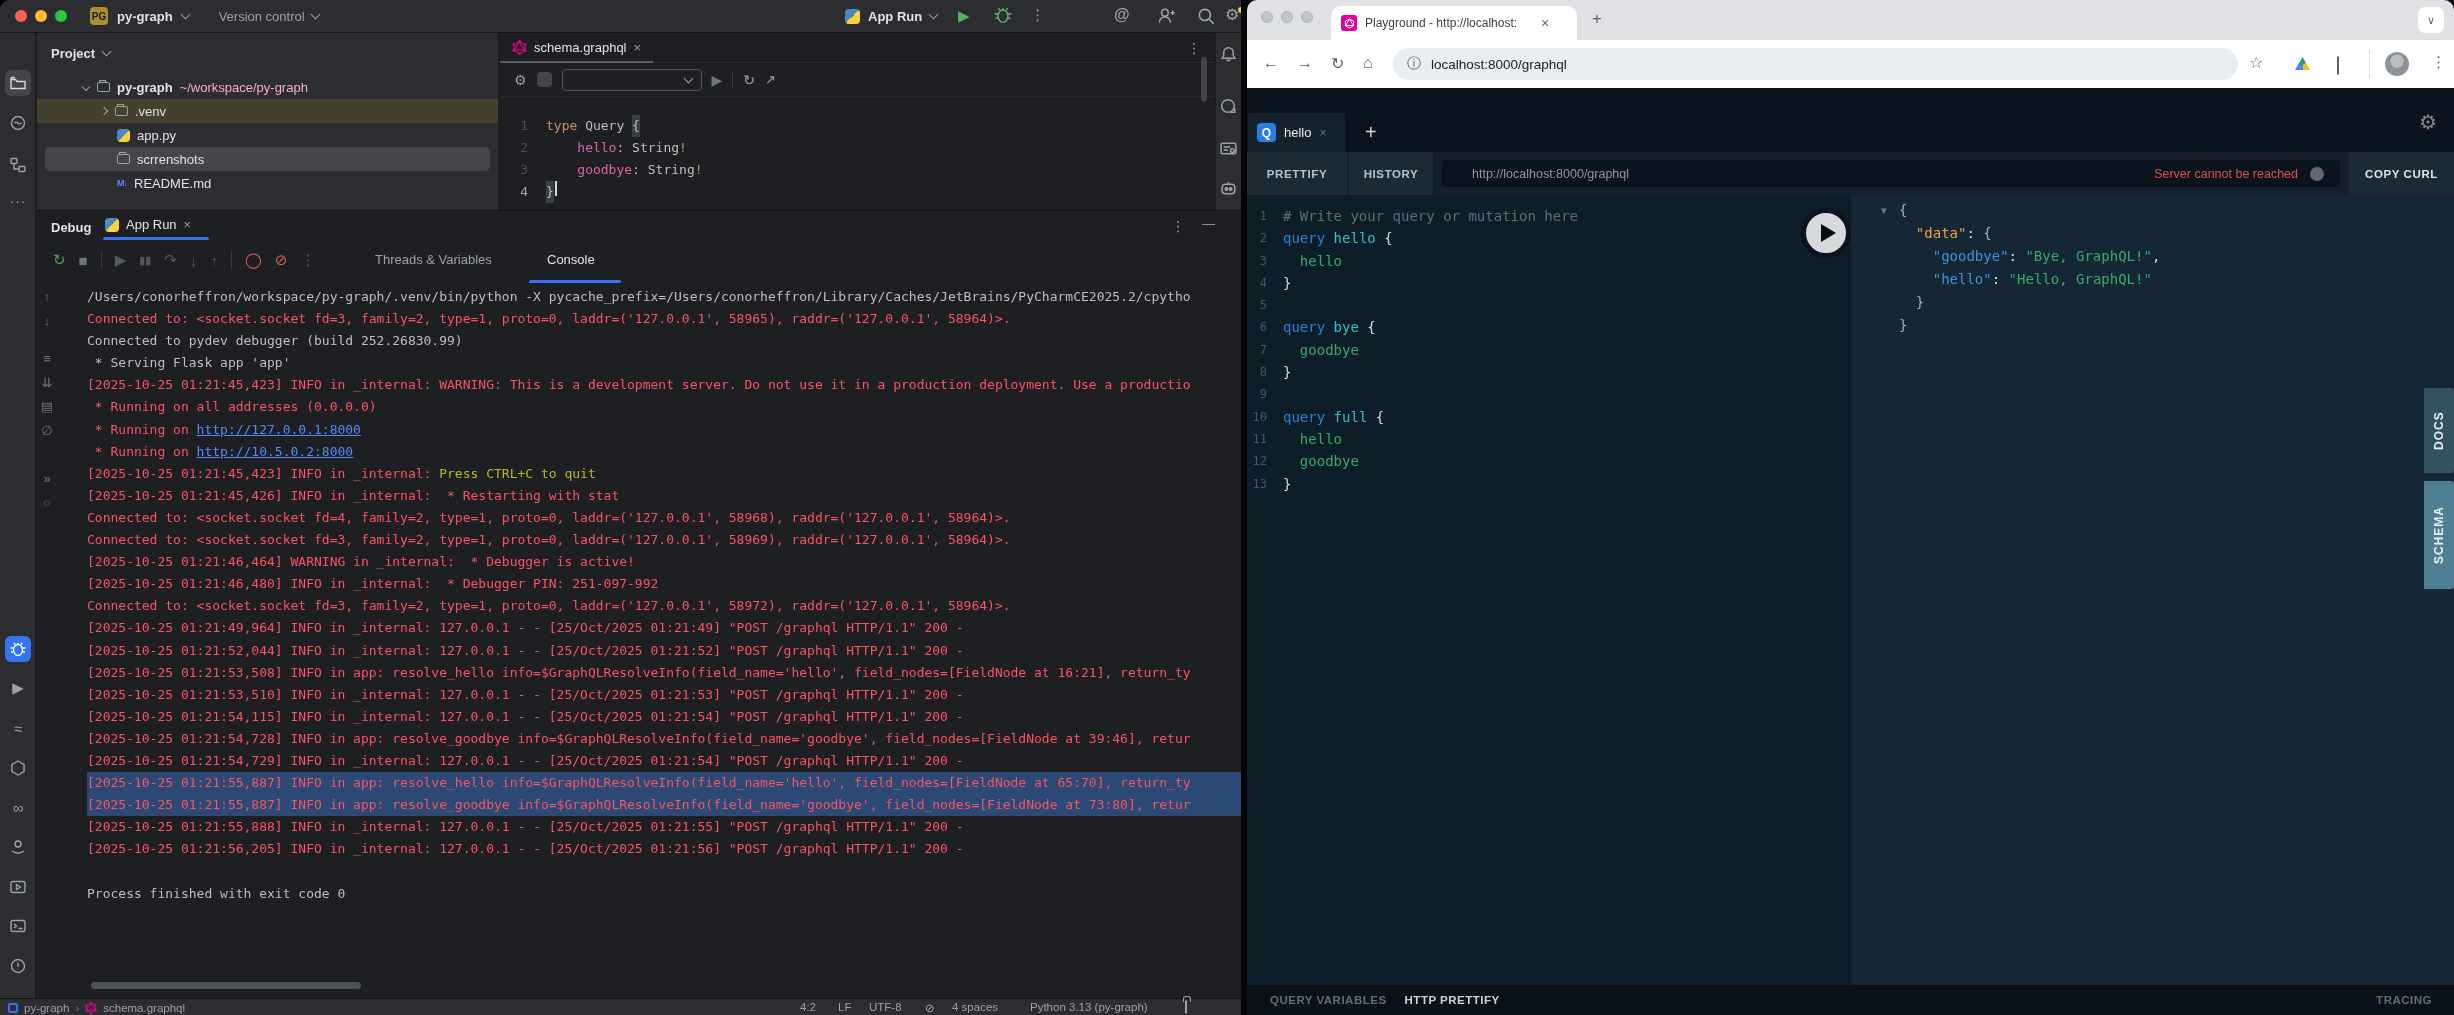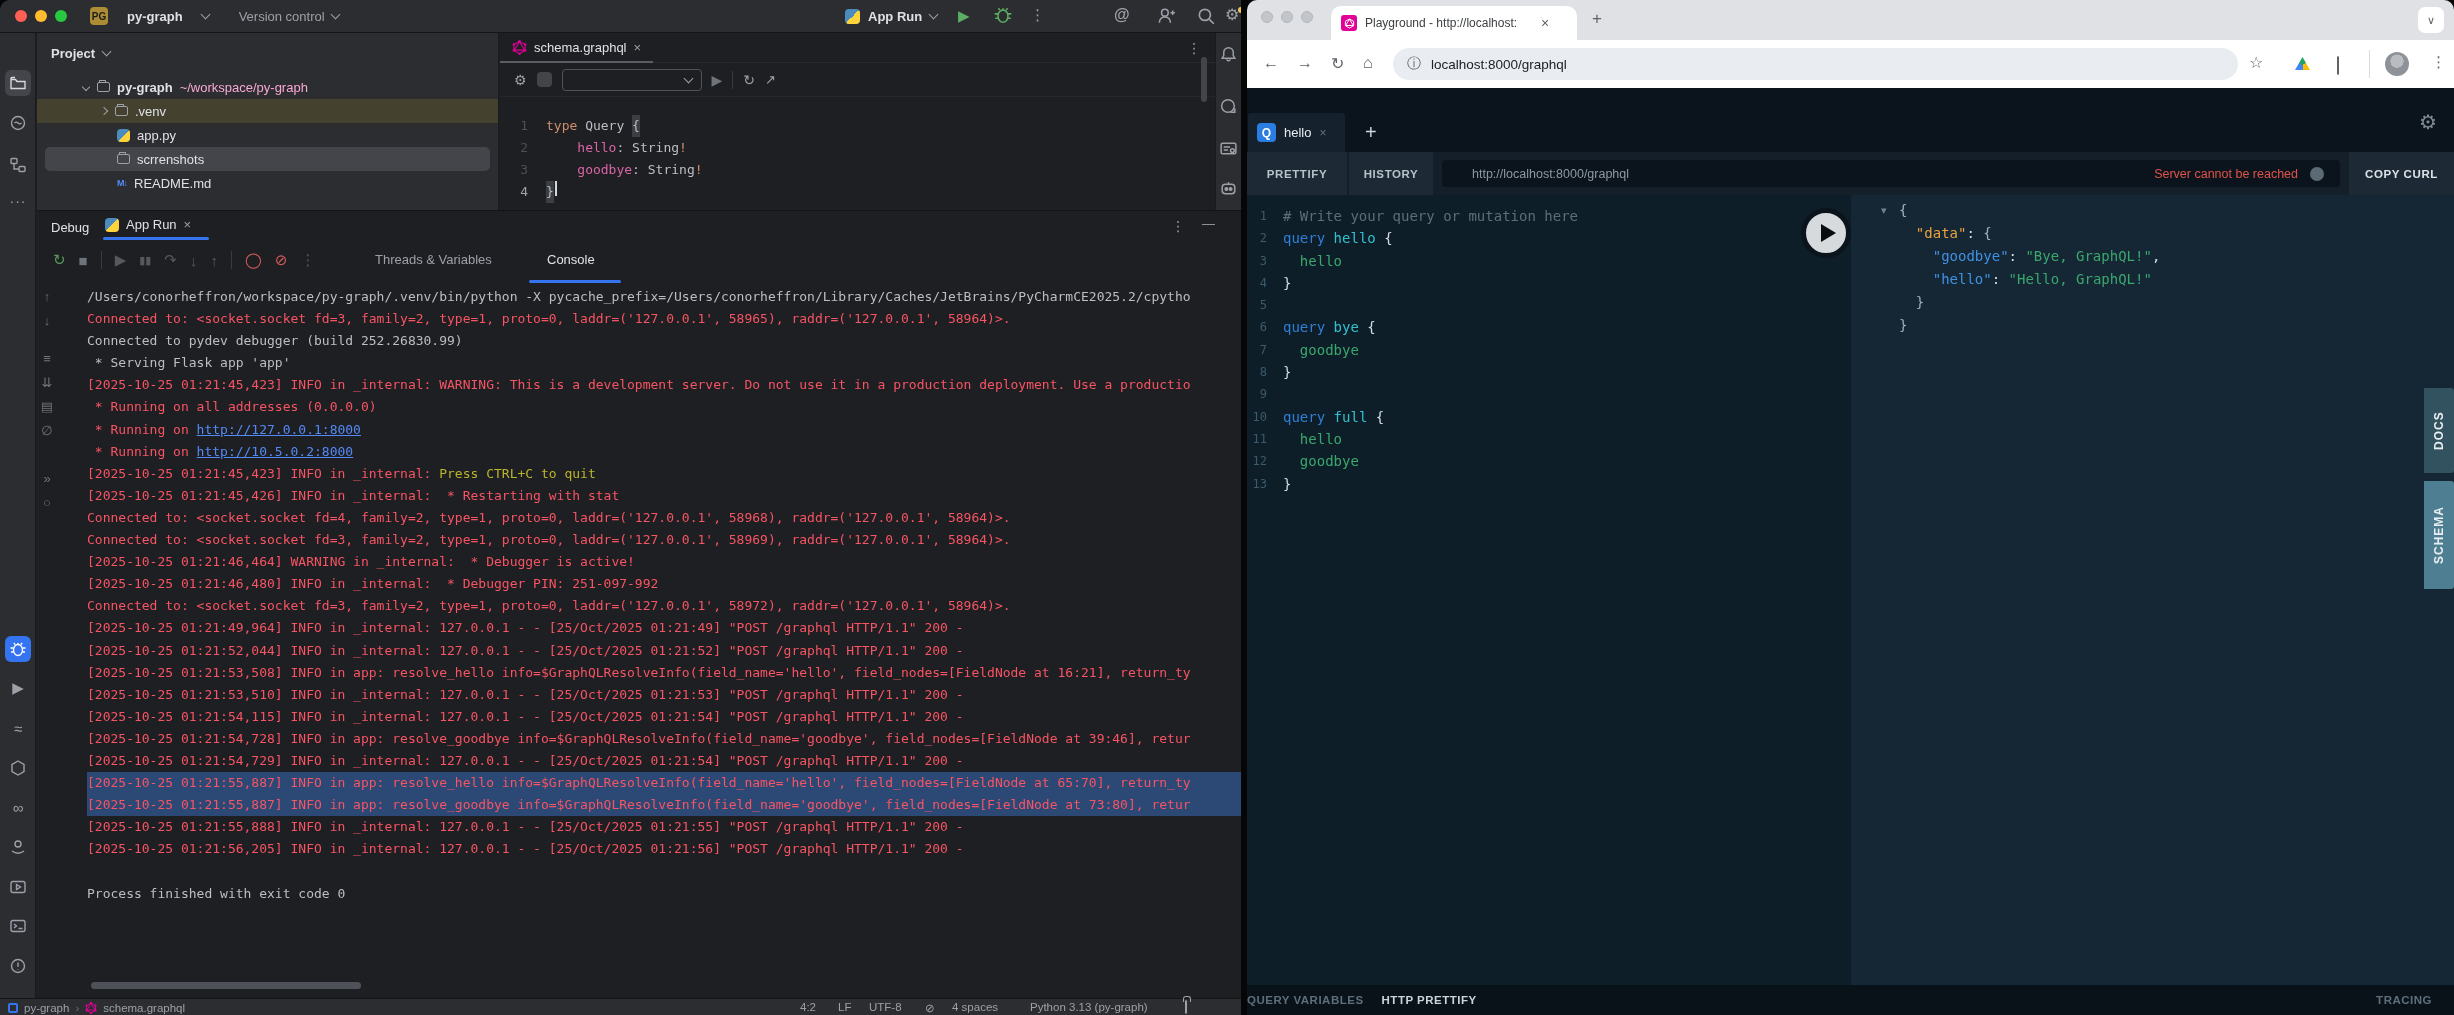--- a/index.html
+++ b/index.html
@@ -40,21 +40,21 @@
   .combo{width:140px;height:22px;border:1px solid #4e5157;border-radius:4px;position:relative}
   .combo .chev{position:absolute;right:9px;top:9px}
   .gutter-num{display:inline-block;width:46px;text-align:right;color:#4b5059;padding-right:18px;flex:none}
   .code-line{height:22px;line-height:22px;white-space:pre;font-size:13px;display:flex}
   .tk-kw{color:#cf8e6d}.tk-pl{color:#bcbec4}.tk-fld{color:#d964a8}
   .tk-brm{color:#bcbec4;background:#3b3e43}
   .caret{display:inline-block;width:2px;height:15px;background:#d4d7dc;vertical-align:middle;margin-left:1px}
   .ed-scroll{position:absolute;right:8px;top:24px;width:6px;height:45px;background:#43454a;border-radius:3px}
   #right-stripe{position:absolute;left:1215px;top:33px;width:26px;height:177px;background:#2b2d30;border-left:1px solid #1a1b1d}
   #debug{position:absolute;left:37px;top:210px;width:1204px;height:788px;background:#1e1f22;border-top:1px solid #131416}
-  .dbg-title{font-weight:normal;color:#dfe1e5;font-size:13px}
+  .dbg-title{font-weight:bold;color:#dfe1e5;font-size:13px}
   .dbg-tab{position:absolute;display:flex;align-items:center;gap:7px;color:#dfe1e5;font-size:13px}
   .blue-underline{position:absolute;height:3px;background:#3574f0;border-radius:2px}
   .view-tab{font-size:13px}
   .tool-ic{font-size:15px;color:#868a91}
   .tool-dim{color:#55585d}
   .red{color:#db5c5c}
   .green{color:#57965c}
   .vdiv{width:1px;height:18px;background:#393b40}
   #console{position:absolute;left:50px;top:75px;width:1154px;height:700px;overflow:hidden}
   .con-line{height:22.1px;line-height:22.1px;white-space:pre;font-size:13px}
@@ -103,21 +103,21 @@
 <body>
 
 <div id="pycharm">
 
   <div class="pc-title flex">
     <div class="flex" style="gap:8px;padding-left:15px">
       <span class="light" style="background:#ff5f57"></span>
       <span class="light" style="background:#febc2e"></span>
       <span class="light" style="background:#28c840"></span>
     </div>
-    <div class="flex" style="gap:19px;margin-left:23px">
+    <div class="flex" style="gap:9px;margin-left:23px">
       <span class="badge-pg">PG</span>
       <span class="pc-ui" style="font-weight:bold">py-graph</span>
       <span class="chev"></span>
     </div>
     <div class="flex" style="gap:7px;margin-left:30px">
       <span class="pc-dim">Version control</span>
       <span class="chev"></span>
     </div>
     <div class="flex" style="position:absolute;left:845px;gap:8px">
       <span class="pylogo"></span>
@@ -517,18 +517,18 @@
           </div>
       </div>
       <div class="playbtn">
           <span class="tri"></span>
         </div>
       <div class="side-tab" style="top:193px;height:85px;background:#32525f">DOCS</div>
       <div class="side-tab" style="top:286px;height:108px;background:#4e7e92">SCHEMA</div>
     </div>
 
     <div class="pg-footer">
-      <span style="color:#5d6f7c">QUERY VARIABLES</span>
+      <span style="margin-left:23px;color:#5d6f7c">QUERY VARIABLES</span>
       <span style="margin-left:18px;color:#ccd4da">HTTP PRETTIFY</span>
       <span style="position:absolute;right:22px;color:#5d6f7c">TRACING</span>
     </div>
   </div>
 </div>
 
 </body></html>

